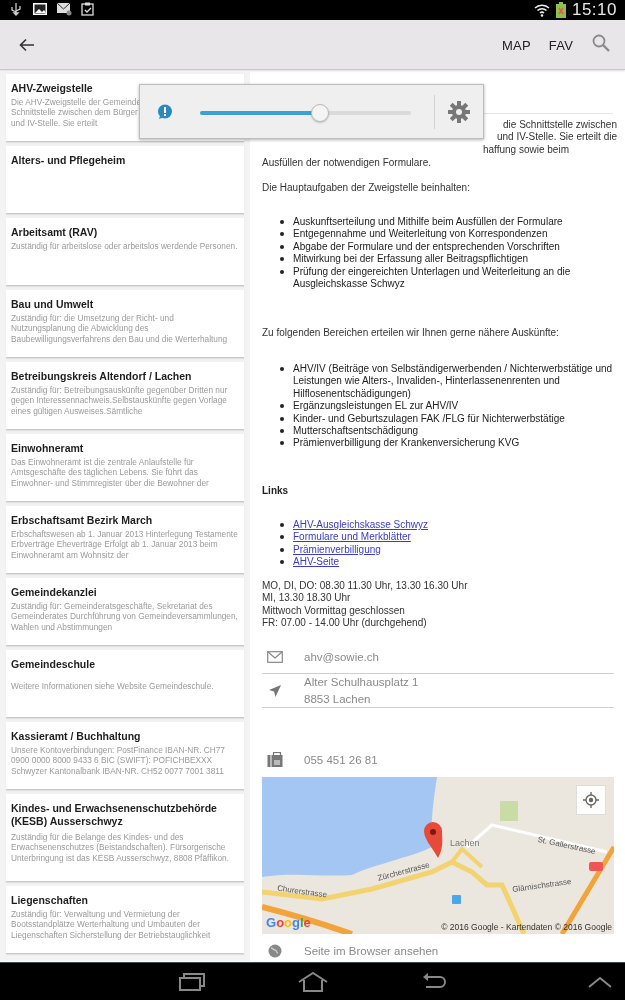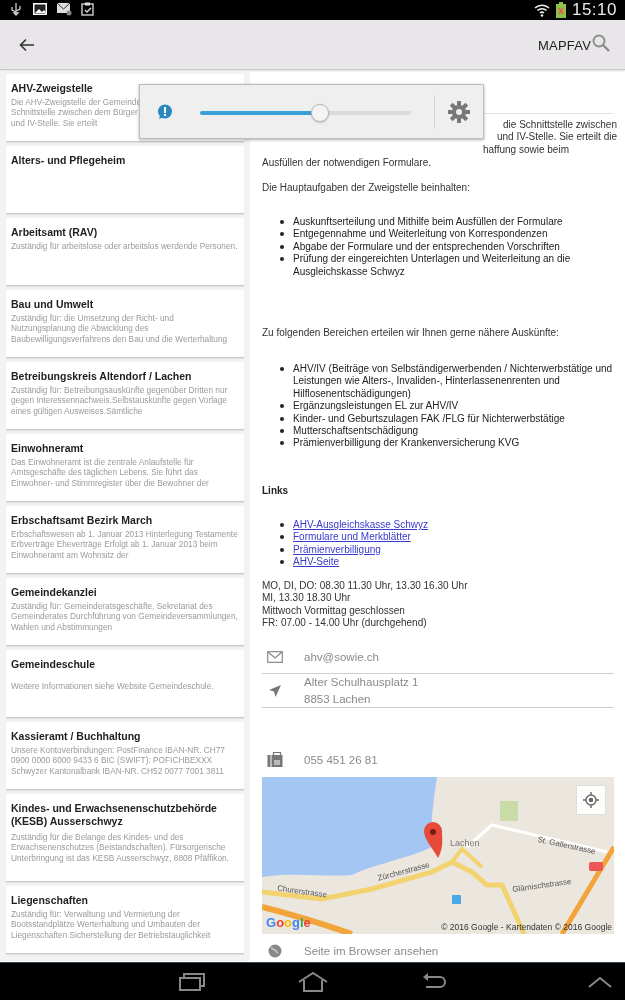--- a/index.html
+++ b/index.html
@@ -9,21 +9,21 @@
   
   .statusbar { position: absolute; top: 0; left: 0; width: 625px; height: 20px; background: #000; color: #ddd; }
   .statusbar .left { position: absolute; left: 8px; top: 2px; display: flex; gap: 8px; align-items: center; }
   .statusbar .right { position: absolute; right: 8px; top: 0; display: flex; gap: 6px; align-items: center; height: 20px; }
   .sb-ico { width: 16px; height: 14px; display: inline-block; }
   .clock { font-size: 17px; color: #e8e8e8; letter-spacing: 0.5px; }
 
   
   .appbar { position: absolute; top: 20px; left: 0; width: 625px; height: 50px; background: #e8e6e8; border-bottom: 1px solid #c8c8c8; box-shadow: 0 1px 2px rgba(0,0,0,0.15); }
   .back-btn { position: absolute; left: 14px; top: 12px; width: 26px; height: 26px; display:flex; align-items:center; justify-content:center; }
-  .appbar .actions { position: absolute; right: 14px; top: 0; height: 50px; display: flex; align-items: center; }
+  .appbar .actions { position: absolute; right: 14px; top: 0; height: 50px; display: flex; align-items: center; gap: 18px; }
   .appbar .act { font-size: 13px; color: #222; letter-spacing: 0.2px; }
 
   
   .list { position: absolute; top: 71px; left: 0; width: 250px; height: 890px; background: #f3f3f3; overflow: hidden; }
   .card { position: absolute; left: 6px; width: 238px; background: #fff; border-bottom: 1px solid #c9c9c9; box-shadow: 0 1px 1px rgba(0,0,0,0.08); padding: 8px 5px 0 5px; }
   .card .title { font-size: 10.5px; font-weight: bold; color: #1e1e1e; line-height: 13px; }
   .card .desc { font-size: 8.3px; color: #9a9a9a; line-height: 10.4px; margin-top: 2px; }
 
   
   .detail { position: absolute; top: 87px; left: 250px; width: 375px; height: 978px; background: #fff; overflow: hidden; }
@@ -172,20 +172,21 @@
   <div class="d-text" style="top:32px;text-align:right;width:355px">die Schnittstelle zwischen</div>
   <div class="d-text" style="top:44px;text-align:right;width:355px">und IV-Stelle. Sie erteilt die</div>
   <div class="d-text" style="top:57px;left:233px;width:140px">haffung sowie beim</div>
   <div class="d-text" style="top:95px">Die Hauptaufgaben der Zweigstelle beinhalten:</div>
 
   <div class="d-text" style="top:70px">Ausfüllen der notwendigen Formulare.</div>
   <ul class="d-ul" style="top:129px">
     <li>Auskunftserteilung und Mithilfe beim Ausfüllen der Formulare</li>
     <li>Entgegennahme und Weiterleitung von Korrespondenzen</li>
     <li>Abgabe der Formulare und der entsprechenden Vorschriften</li>
+    <li>Mitwirkung bei der Erfassung aller Beitragspflichtigen</li>
     <li>Prüfung der eingereichten Unterlagen und Weiterleitung an die Ausgleichskasse Schwyz</li>
   </ul>
 
   <div class="d-text" style="top:240px">Zu folgenden Bereichen erteilen wir Ihnen gerne nähere Auskünfte:</div>
   <ul class="d-ul" style="top:276px">
     <li>AHV/IV (Beiträge von Selbständigerwerbenden / Nichterwerbstätige und Leistungen wie Alters-, Invaliden-, Hinterlassenenrenten und Hilflosenentschädigungen)</li>
     <li>Ergänzungsleistungen EL zur AHV/IV</li>
     <li>Kinder- und Geburtszulagen FAK /FLG für Nichterwerbstätige</li>
     <li>Mutterschaftsentschädigung</li>
     <li>Prämienverbilligung der Krankenversicherung KVG</li>

